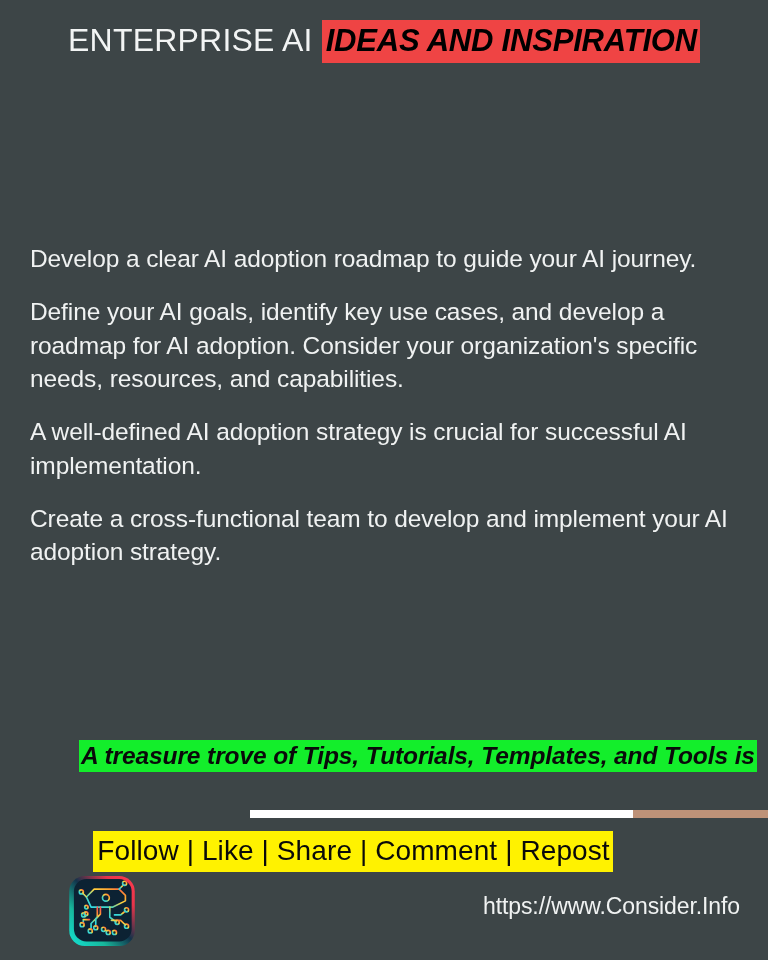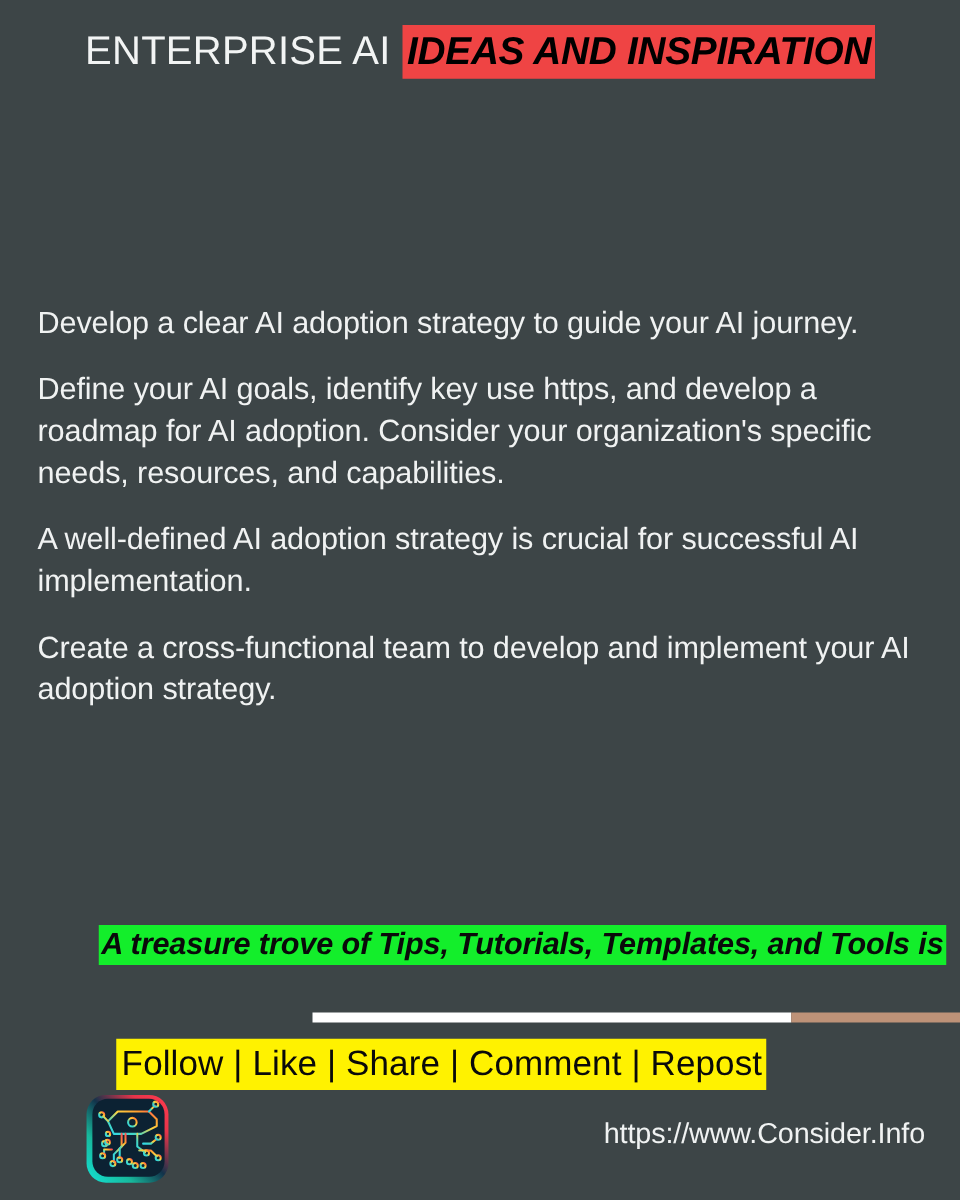--- a/index.html
+++ b/index.html
@@ -176,22 +176,22 @@
 <body>
 
 <div id="poster">
 
   <div class="kicker">
     <span class="kicker-plain">ENTERPRISE AI </span><span class="kicker-hl">IDEAS AND INSPIRATION</span>
   </div>
 
 
   <div class="body-copy">
-    <p class="para">Develop a clear AI adoption strategy to guide your AI journey.</p>
-    <p class="para">Define your AI goals, identify key use https, and develop a roadmap for AI adoption. Consider your organization's specific needs, resources, and capabilities.</p>
+    <p class="para">Develop a clear AI adoption roadmap to guide your AI journey.</p>
+    <p class="para">Define your AI goals, identify key use cases, and develop a roadmap for AI adoption. Consider your organization's specific needs, resources, and capabilities.</p>
     <p class="para">A well-defined AI adoption strategy is crucial for successful AI implementation.</p>
     <p class="para">Create a cross-functional team to develop and implement your AI adoption strategy.</p>
   </div>
 
   <div class="promo">
     <span class="promo-line">A treasure trove of Tips, Tutorials, Templates, and Tools is</span><br>
   </div>
 
   <div class="rule rule-white"></div>
   <div class="rule rule-tan"></div>

